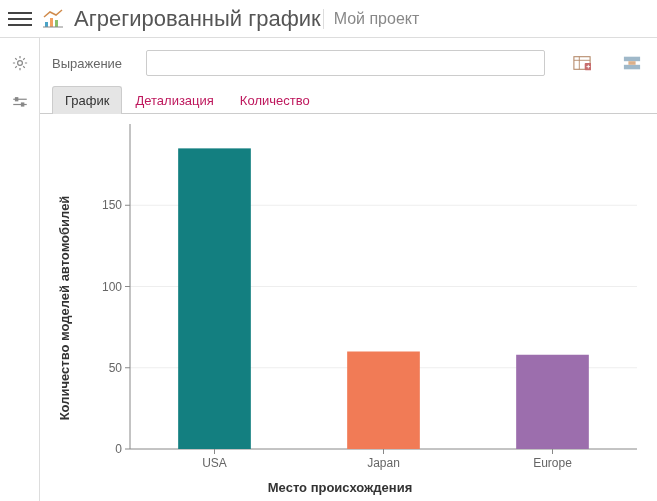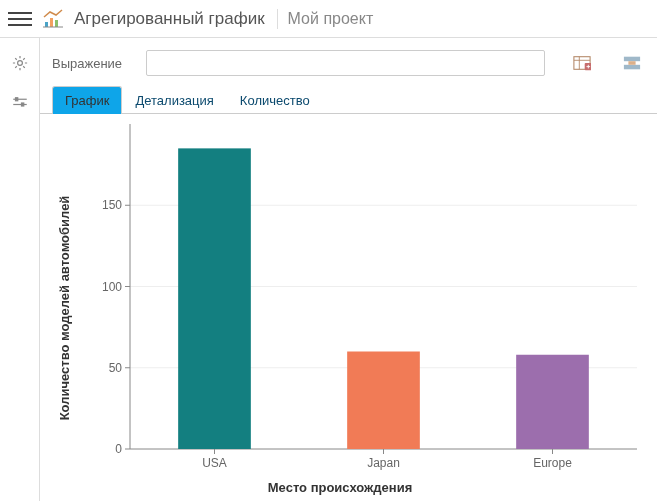--- a/index.html
+++ b/index.html
@@ -26,21 +26,21 @@
     display: flex; flex-direction: column; justify-content: center; gap: 4px;
     cursor: pointer;
     margin-right: 10px;
   }
   .hamburger span { display: block; height: 2px; background: #444; }
   .app-icon {
     width: 24px; height: 20px; margin-right: 8px;
     position: relative;
   }
   .app-icon svg { width: 100%; height: 100%; }
-  .title { font-size: 17px; color: #555; font-weight: 400; margin-right: 10px; }
+  .title { font-size: 22px; color: #555; font-weight: 400; }
   .vline { width: 1px; height: 20px; background: #ddd; margin: 0 10px 0 2px; }
   .subtitle { font-size: 16px; color: #888; }
 
   
   .body { flex: 1; display: flex; min-height: 0; }
   .left-rail {
     width: 40px;
     border-right: 1px solid #ddd;
     display: flex; flex-direction: column; align-items: center;
     padding-top: 14px; gap: 18px;
@@ -80,31 +80,31 @@
 
   .tabs {
     display: flex; align-items: flex-end;
     border-bottom: 1px solid #ccc;
     padding: 0 12px;
     height: 30px;
   }
   .tab {
     padding: 6px 12px 6px 12px;
     font-size: 13px;
-    color: #0c4a6e;
+    color: #be185d;
     cursor: pointer;
     border: 1px solid transparent;
     border-bottom: none;
     position: relative;
     top: 1px;
   }
   .tab.active {
     color: #333;
     border-color: #ccc;
-    background: #0ea5e9;
+    background: #e5e5e5;
     border-top-left-radius: 3px;
     border-top-right-radius: 3px;
   }
 
   .chart-pane {
     flex: 1;
     position: relative;
   }
   .chart-svg {
     position: absolute;

